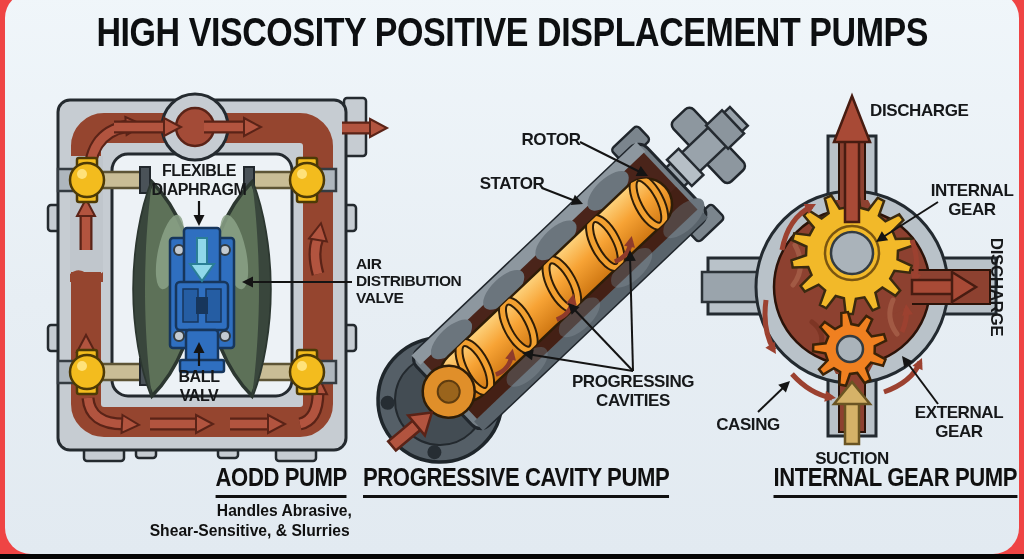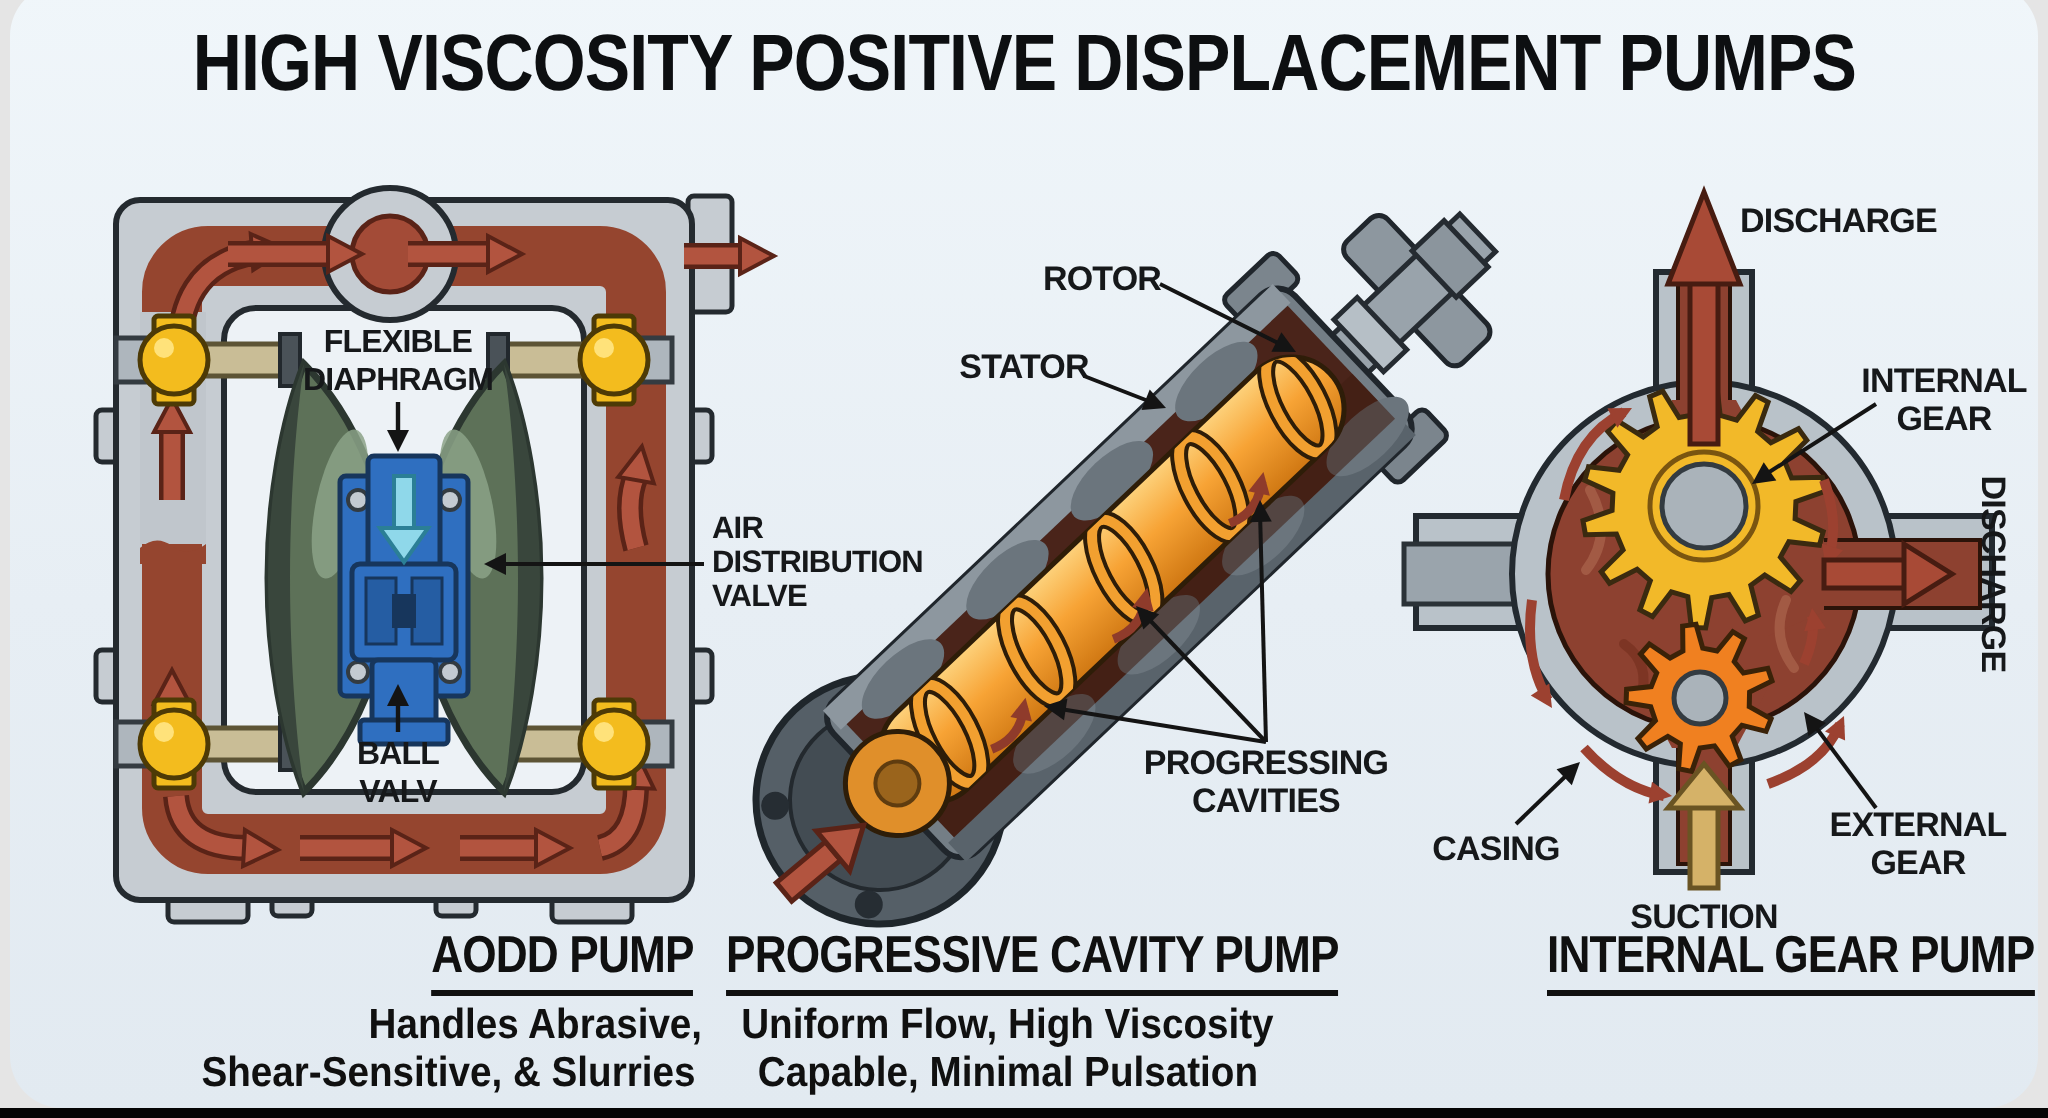--- a/index.html
+++ b/index.html
@@ -1,29 +1,29 @@
 <!DOCTYPE html>
 <html><head>
 <meta charset="utf-8">
 <style>
   html,body{margin:0;padding:0;background:#ffffff;}
-  .page{position:relative;width:1024px;height:559px;overflow:hidden;background:#e5e5e5;
+  .page{position:relative;width:1024px;height:559px;overflow:hidden;background:#ef4444;
         font-family:"Liberation Sans",sans-serif;}
   .card{position:absolute;left:5px;right:5px;top:-8px;bottom:5px;border-radius:26px;
         background:linear-gradient(180deg,#f0f6fa 0%,#e7eef4 55%,#e2eaf1 100%);}
   .bottom-strip{position:absolute;left:0;right:0;bottom:0;height:5px;background:#050505;}
   .title{position:absolute;top:10px;left:0;width:1024px;text-align:center;margin:0;
          font-size:40px;font-weight:bold;color:#0d0f11;letter-spacing:-0.5px;white-space:nowrap;}
   .condense{display:inline-block;transform:scaleX(0.85);transform-origin:center;}
   svg{position:absolute;left:0;top:0;}
   .lbl{font-family:"Liberation Sans",sans-serif;font-weight:bold;fill:#16181a;letter-spacing:-0.4px;}
   .caption{position:absolute;top:462px;text-align:center;color:#101010;}
   .caption h2{margin:0;font-size:26px;font-weight:bold;letter-spacing:-0.5px;white-space:nowrap;}
   .caption h2 .condense{border-bottom:3px solid #101010;padding-bottom:2px;}
-  .caption p{margin:3px 0 12px 0;font-size:21px;font-weight:bold;line-height:1.15;white-space:nowrap;}
+  .caption p{margin:3px 0 12px 0;font-size:17px;font-weight:bold;line-height:1.15;white-space:nowrap;}
   .caption p .condense{transform:scaleX(0.92);}
   #cap1{left:22px;width:336px;text-align:right;}
   #cap2{left:336px;width:336px;}
   #cap3{left:732px;width:326px;}
 </style>
 </head>
 <body>
 
 <div class="page">
   <div class="card"></div>
@@ -385,20 +385,19 @@
       </g>
     </g>
   </svg>
 
   <div class="caption" id="cap1">
     <h2><span class="condense">AODD PUMP</span></h2>
     <p><span class="condense">Handles Abrasive,</span><br><span class="condense">Shear-Sensitive, &amp; Slurries</span></p>
   </div>
   <div class="caption" id="cap2">
     <h2><span class="condense">PROGRESSIVE CAVITY PUMP</span></h2>
-    <p><span class="condense">Uniform Flow, High Viscosity</span><br><span class="condense">Capable, Minimal Pulsation</span></p>
   </div>
   <div class="caption" id="cap3">
     <h2><span class="condense">INTERNAL GEAR PUMP</span></h2>
   </div>
 
   <div class="bottom-strip"></div>
 </div>
 
 </body></html>

